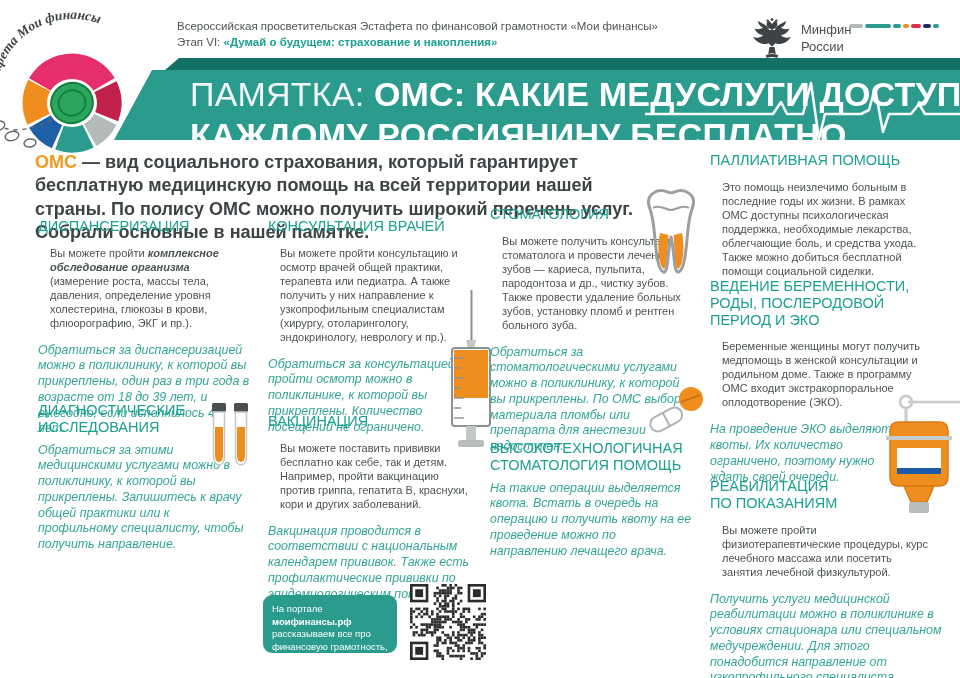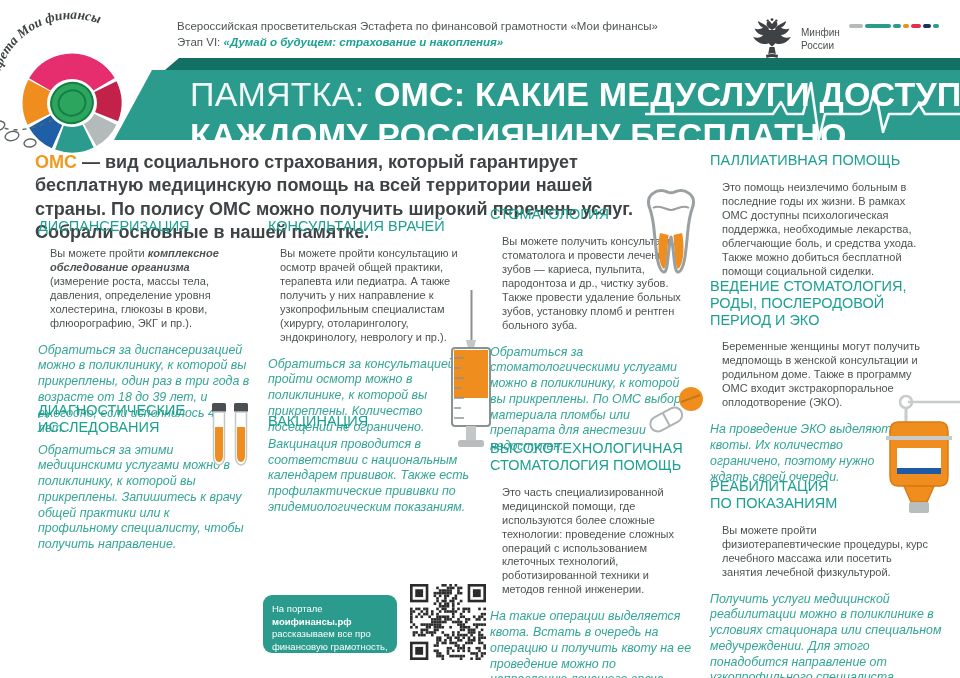--- a/index.html
+++ b/index.html
@@ -13,23 +13,23 @@
     --gray:#4e5456;
   }
   *{margin:0;padding:0;box-sizing:border-box}
   html,body{background:#fff}
   .page{position:relative;width:960px;height:678px;background:#fff;overflow:hidden;
         font-family:"Liberation Sans",sans-serif;border-radius:17px;}
 
   
   .hline1{position:absolute;left:177px;top:20px;font-size:11.5px;color:var(--gray);}
   .hline2{position:absolute;left:177px;top:36px;font-size:11.5px;color:var(--gray);}
-  .stage-title{color:var(--teal-head);font-weight:bold;font-style:italic;}
+  .stage-title{color:var(--teal-head);font-weight:bold;}
   .minfin{position:absolute;left:752px;top:18px;display:flex;align-items:center;gap:9px;}
-  .minfin-label{font-size:10px;line-height:1.3;color:#4b5052;width:52px;}
+  .minfin-label{font-size:13px;line-height:1.3;color:#4b5052;width:52px;}
   .brand{position:absolute;left:849px;top:24px;}
   .brand svg{display:block;margin-bottom:5px;}
   .brand-text{font-size:13.5px;font-weight:bold;color:#000000;letter-spacing:.2px;margin-top:33px;}
 
   
   .logo{position:absolute;left:-14px;top:-2px;width:180px;height:175px;}
 
   
   .banner-strip{position:absolute;left:165px;top:58px;width:795px;height:12px;background:var(--teal-dark);
       clip-path:polygon(14px 0,100% 0,100% 100%,0 100%);}
@@ -155,43 +155,43 @@
   </section>
 
   <section class="sec" style="left:268px;top:218px;width:214px">
     <h3>КОНСУЛЬТАЦИЯ ВРАЧЕЙ</h3>
     <p class="body">Вы можете пройти консультацию и осмотр врачей общей практики, терапевта или педиатра. А также получить у них направление к узкопрофильным специалистам (хирургу, отоларингологу, эндокринологу, неврологу и пр.).</p>
     <p class="note">Обратиться за консультацией и пройти осмотр можно в поликлинике, к которой вы прикреплены. Количество посещений не ограничено.</p>
   </section>
 
   <section class="sec" style="left:268px;top:413px;width:216px">
     <h3>ВАКЦИНАЦИЯ</h3>
+    <p class="body">Вы можете поставить прививки бесплатно как себе, так и детям. Например, пройти вакцинацию против гриппа, гепатита В, краснухи, кори и других заболеваний.</p>
     <p class="note">Вакцинация проводится в соответствии с национальным календарем прививок. Также есть профилактические прививки по эпидемиологическим показаниям.</p>
   </section>
 
   <section class="sec" style="left:490px;top:206px;width:205px">
     <h3>СТОМАТОЛОГИЯ</h3>
     <p class="body">Вы можете получить консультацию стоматолога и провести лечение зубов — кариеса, пульпита, пародонтоза и др., чистку зубов. Также провести удаление больных зубов, установку пломб и рентген больного зуба.</p>
     <p class="note">Обратиться за стоматологическими услугами можно в поликлинику, к которой вы прикреплены. По ОМС выбор материала пломбы или препарата для анестезии недоступен.</p>
   </section>
 
   <section class="sec" style="left:490px;top:440px;width:206px">
     <h3>ВЫСОКОТЕХНОЛОГИЧНАЯ СТОМАТОЛОГИЯ ПОМОЩЬ</h3>
-    <p class="body">Это часть специализированной медицинской помощи, где используются более сложные технологии: проведение сложных операций с использованием клеточных технологий, роботизированной техники и методов генной инженерии.</p>
     <p class="note">На такие операции выделяется квота. Встать в очередь на операцию и получить квоту на ее проведение можно по направлению лечащего врача.</p>
   </section>
 
   <section class="sec" style="left:710px;top:152px;width:232px">
     <h3>ПАЛЛИАТИВНАЯ ПОМОЩЬ</h3>
     <p class="body">Это помощь неизлечимо больным в последние годы их жизни. В рамках ОМС доступны психологическая поддержка, необходимые лекарства, облегчающие боль, и средства ухода. Также можно добиться бесплатной помощи социальной сиделки.</p>
 
   </section>
 
   <section class="sec" style="left:710px;top:278px;width:232px">
-    <h3 style="max-width:210px">ВЕДЕНИЕ СТОМАТОЛОГИЯ, РОДЫ, ПОСЛЕРОДОВОЙ ПЕРИОД И ЭКО</h3>
+    <h3 style="max-width:210px">ВЕДЕНИЕ БЕРЕМЕННОСТИ, РОДЫ, ПОСЛЕРОДОВОЙ ПЕРИОД И ЭКО</h3>
     <p class="body" style="max-width:225px">Беременные женщины могут получить медпомощь в женской консультации и родильном доме. Также в программу ОМС входит экстракорпоральное оплодотворение (ЭКО).</p>
     <p class="note" style="max-width:190px">На проведение ЭКО выделяют квоты. Их количество ограничено, поэтому нужно ждать своей очереди.</p>
   </section>
 
   <section class="sec" style="left:710px;top:478px;width:236px">
     <h3 style="max-width:128px">РЕАБИЛИТАЦИЯ ПО ПОКАЗАНИЯМ</h3>
     <p class="body">Вы можете пройти физиотерапевтические процедуры, курс лечебного массажа или посетить занятия лечебной физкультурой.</p>
     <p class="note">Получить услуги медицинской реабилитации можно в поликлинике в условиях стационара или специальном медучреждении. Для этого понадобится направление от узкопрофильного специалиста.</p>
   </section>
 

